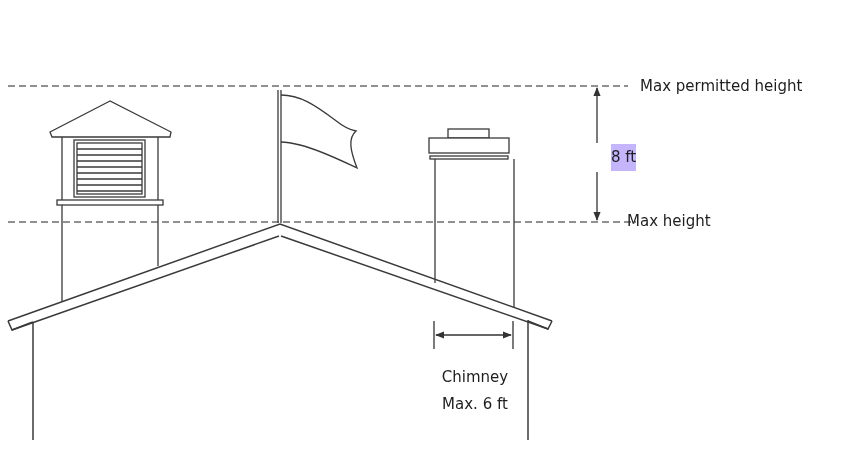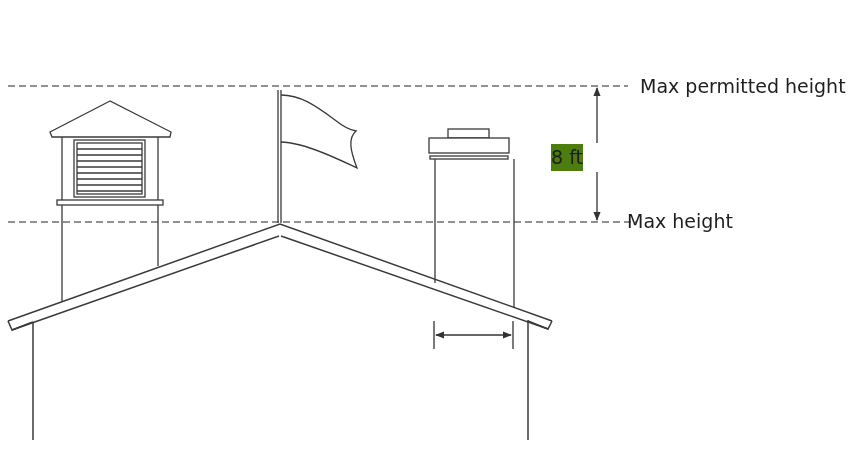--- a/index.html
+++ b/index.html
@@ -1,18 +1,18 @@
 <!DOCTYPE html>
 <html><head>
   <meta charset="utf-8">
   <style>
     html, body { margin: 0; padding: 0; background: #ffffff; }
     body { width: 868px; height: 457px; position: relative; overflow: hidden; font-family: "DejaVu Sans", sans-serif; }
     svg { position: absolute; left: 0; top: 0; }
-    .label { position: absolute; color: #1e1e1e; font-family: "DejaVu Sans", sans-serif; font-size: 19px; line-height: 27px; white-space: nowrap; }
+    .label { position: absolute; color: #1e1e1e; font-family: "DejaVu Sans", sans-serif; font-size: 15px; line-height: 27px; white-space: nowrap; }
     .center { text-align: center; }
   </style>
 </head>
 <body>
 
 <svg width="868" height="457" viewBox="0 0 868 457">
   <defs>
     <marker id="arr" viewBox="0 0 10 10" refX="9" refY="5" markerWidth="7" markerHeight="7" orient="auto-start-reverse">
       <path d="M0,1 L10,5 L0,9 z" fill="#333"></path>
     </marker>
@@ -74,18 +74,20 @@
     <line x1="434" y1="321" x2="434" y2="349"></line>
     <line x1="513" y1="321" x2="513" y2="349"></line>
     <line x1="436" y1="335" x2="511" y2="335" marker-start="url(#arr)" marker-end="url(#arr)"></line>
   </g>
 </svg>
 
 <div class="label" style="left:640px; top:73px;">
   <div>Max permitted height</div>
 </div>
 
-<div class="label" style="left:551px; top:144px; background:#4d7c0f;">8 ft</div>
+<div class="label" style="left:611px; top:144px; background:#c4b5fd;">8 ft</div>
 
 <div class="label" style="left:627px; top:208px;">Max height</div>
 
 <div class="label center" style="left:418px; top:364px; width:114px;">
+  <div>Chimney</div>
+  <div>Max. 6 ft</div>
 </div>
 
 </body></html>

